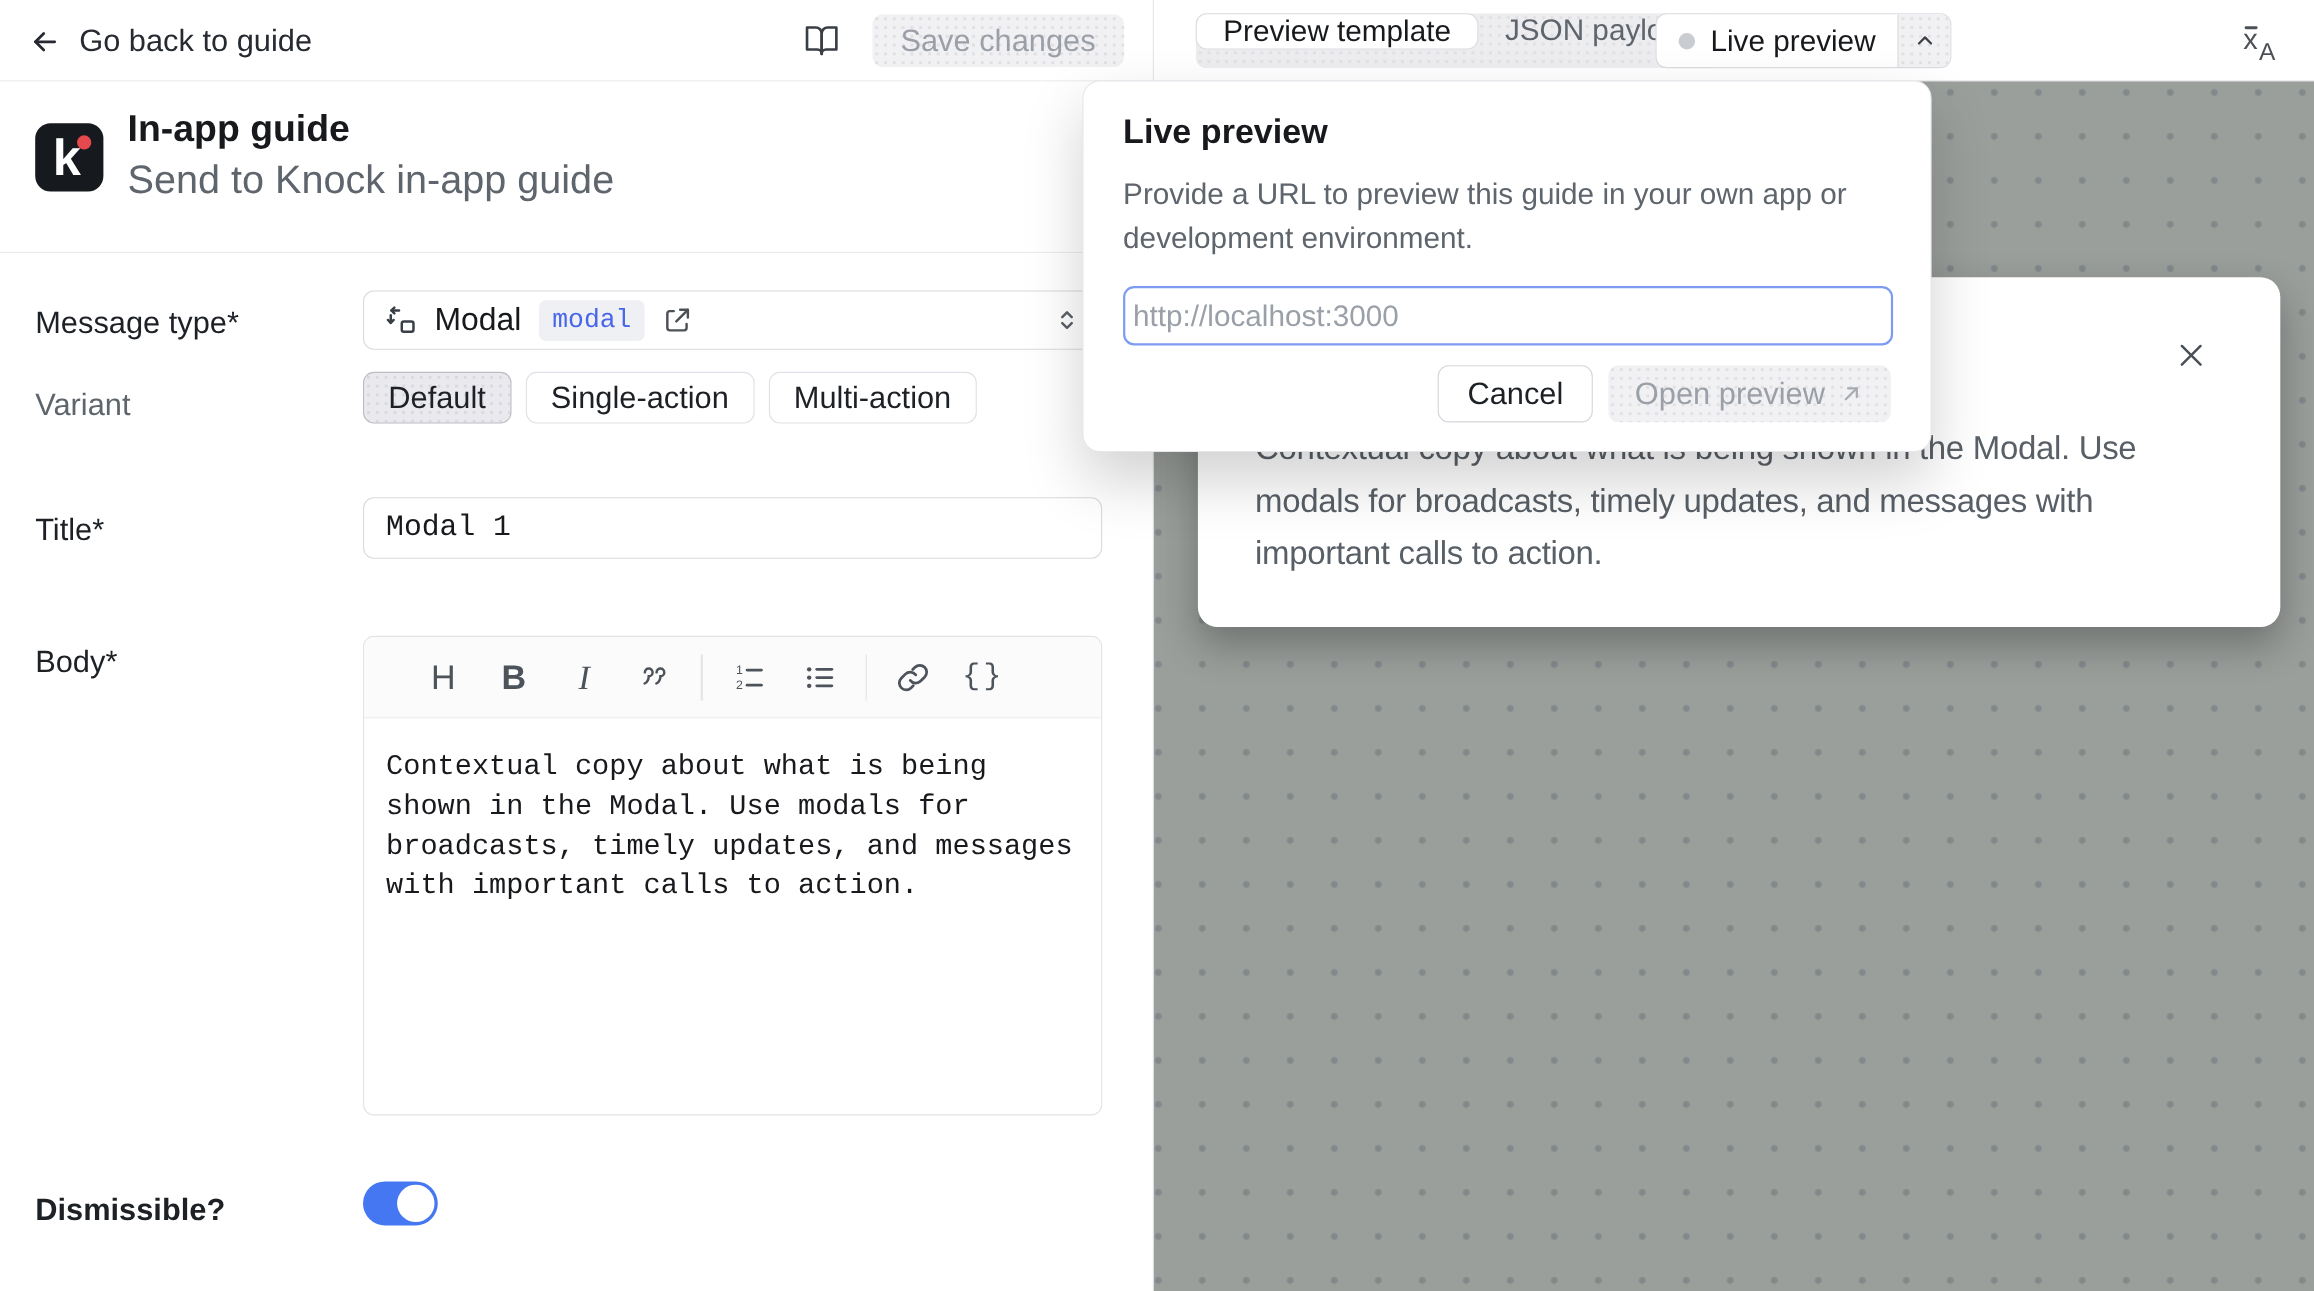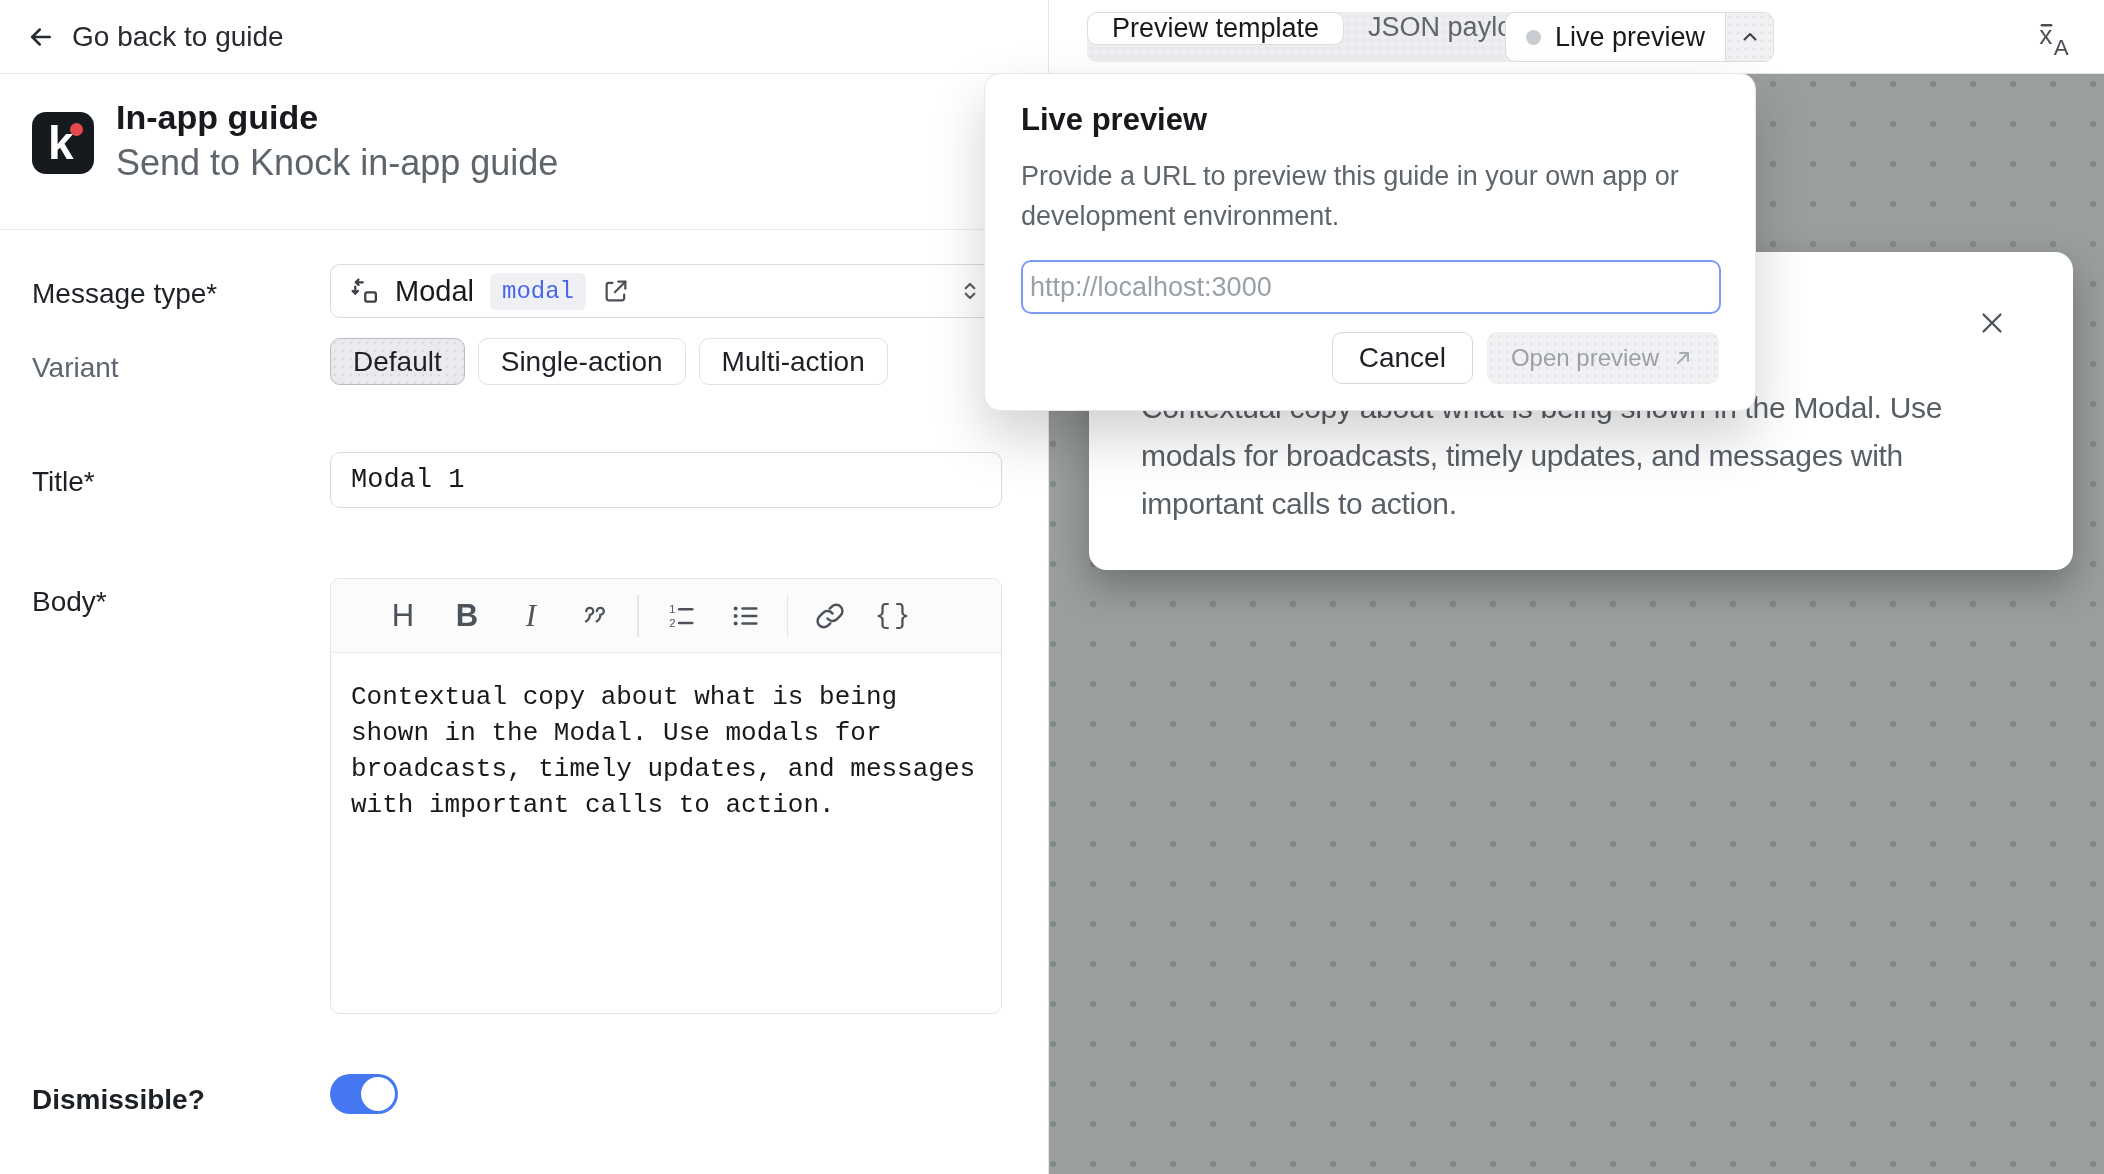--- a/index.html
+++ b/index.html
@@ -12,21 +12,21 @@
   svg { display:block; }
 
   
   .left-panel { position:absolute; left:0; top:0; width:1048px; height:1174px; background:#fff; }
 
   .left-header {
     position:absolute; left:0; top:0; width:1048px; height:74px;
     border-bottom:1px solid #ececf0; display:flex; align-items:center;
     justify-content:space-between; padding:0 26px;
   }
-  .back { display:flex; align-items:center; gap:16px; cursor:pointer; }
+  .back { display:flex; align-items:flex-end; gap:16px; cursor:pointer; }
   .back-label { font-size:28px; color:#272b31; }
   .header-actions { display:flex; align-items:center; gap:30px; }
   .book-btn { color:#3a3f45; cursor:pointer; }
   .save-btn {
     height:48px; padding:0 26px; border:none; border-radius:10px;
     color:#9ba0a8; font-size:28px; font-weight:500; font-family:inherit;
     display:flex; align-items:center; cursor:default;
   }
   .texture {
     background-color:#f1f1f3;
@@ -175,36 +175,45 @@
   }
   .pop-input::placeholder { color:#9aa0a8; }
   .pop-actions { position:absolute; right:36px; top:258px; display:flex; gap:14px;margin-left:16px; }
   .cancel-btn {
     height:52px; padding:0 26px; border:1.5px solid #d5d6dc; border-radius:10px;
     background:#fff; font-size:28px; font-weight:500; color:#1d2126; font-family:inherit;
     display:flex; align-items:center; cursor:pointer;
   }
   .open-btn {
     height:52px; padding:0 24px; border:none; border-radius:10px;
-    font-size:24px; font-weight:500; color:#9ba0a8; font-family:inherit;
+    font-size:28px; font-weight:500; color:#9ba0a8; font-family:inherit;
     display:flex; align-items:center; gap:12px; cursor:default;
   }
 </style>
 </head>
 <body>
 
 <div class="left-panel">
 
   <header class="left-header">
     <div class="back">
       <svg width="30" height="30" viewBox="0 0 24 24" fill="none" stroke="currentColor" stroke-width="2" stroke-linecap="round" stroke-linejoin="round" style="color:#272b31">
         <path d="M19 12H5"></path>
           <path d="M11 6l-6 6 6 6"></path>
       </svg>
       <span class="back-label">Go back to guide</span>
+    </div>
+    <div class="header-actions">
+      <span class="book-btn">
+        <svg width="32" height="32" viewBox="0 0 24 24" fill="none" stroke="currentColor" stroke-width="1.8" stroke-linecap="round" stroke-linejoin="round">
+          <path d="M2 3h6a4 4 0 0 1 4 4v14a3 3 0 0 0-3-3H2z"></path>
+          <path d="M22 3h-6a4 4 0 0 0-4 4v14a3 3 0 0 1 3-3h7z"></path>
+        </svg>
+      </span>
+      <button class="save-btn texture">Save changes</button>
     </div>
   </header>
 
   <section class="channel-head">
     <div class="logo">
       <span class="k">k</span>
       <span class="dot"></span>
     </div>
     <div class="channel-title">In-app guide</div>
     <div class="channel-sub">Send to Knock in-app guide</div>

